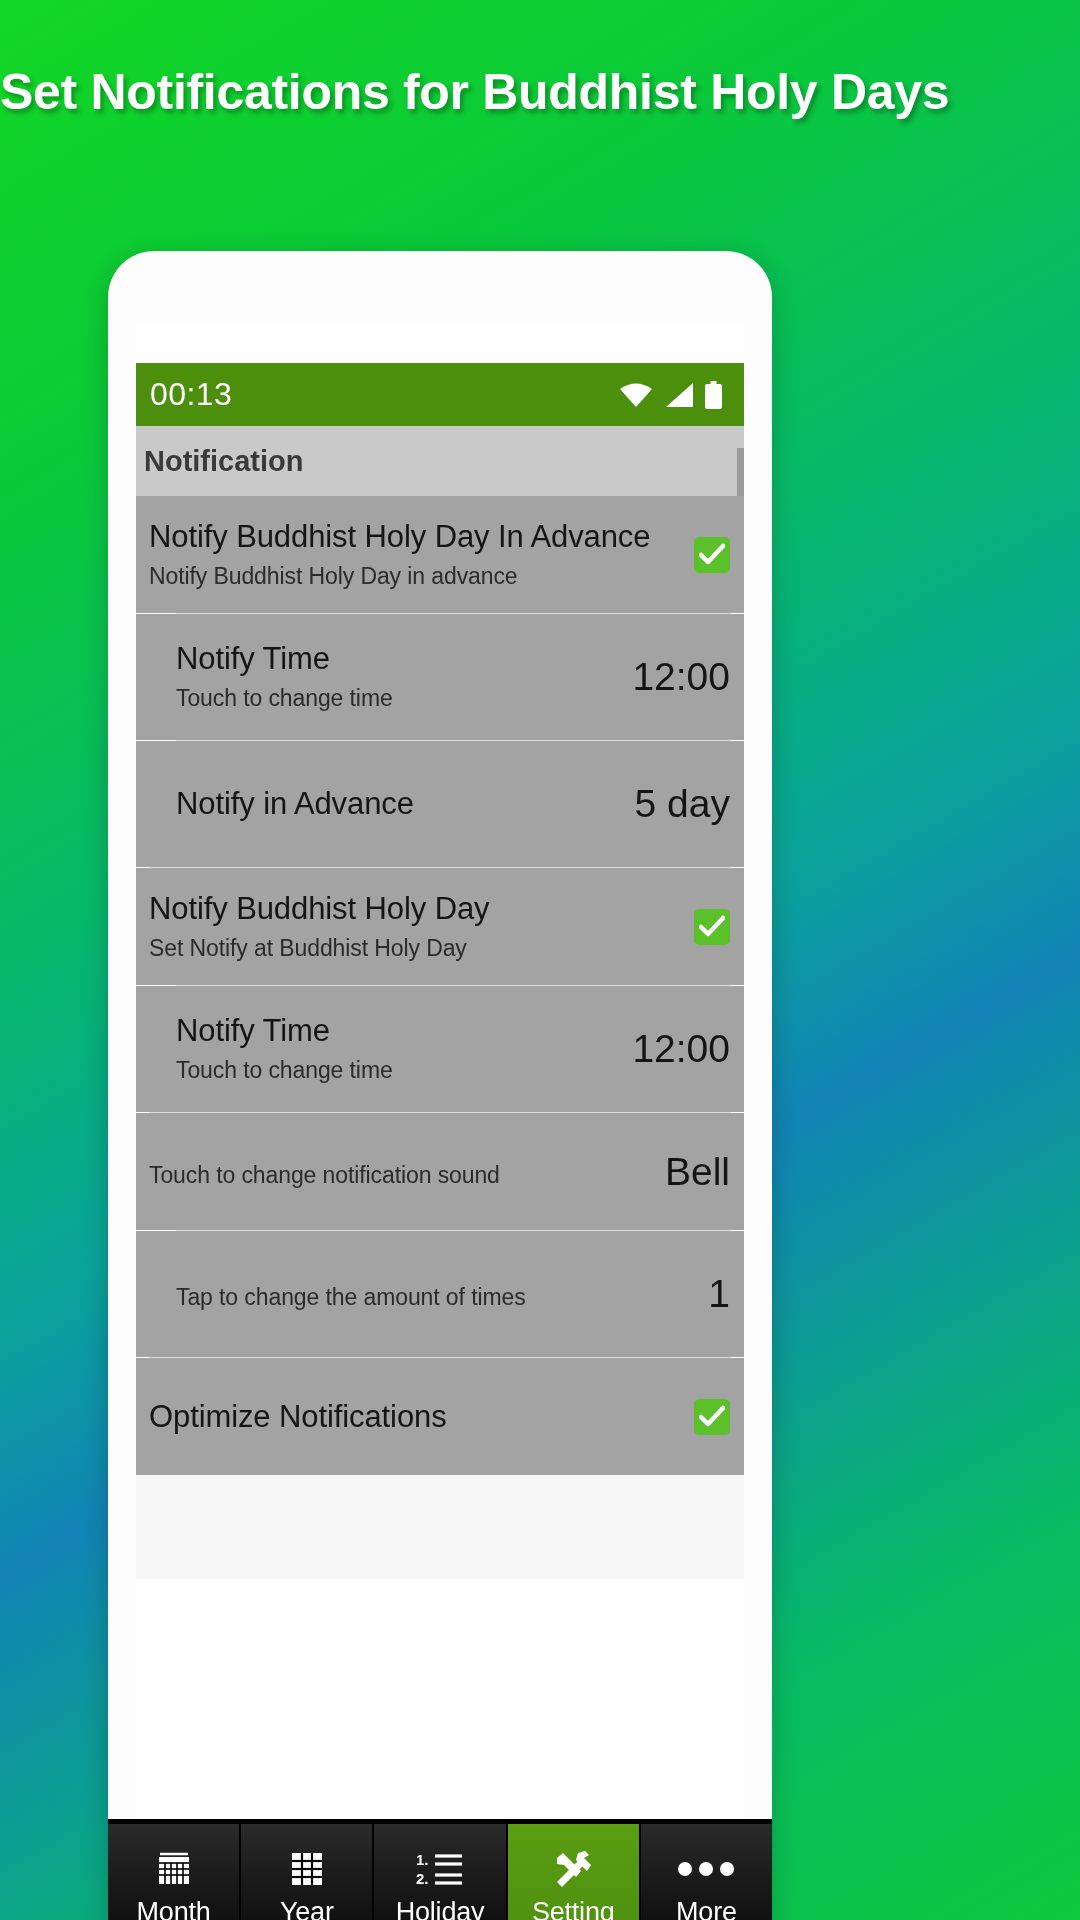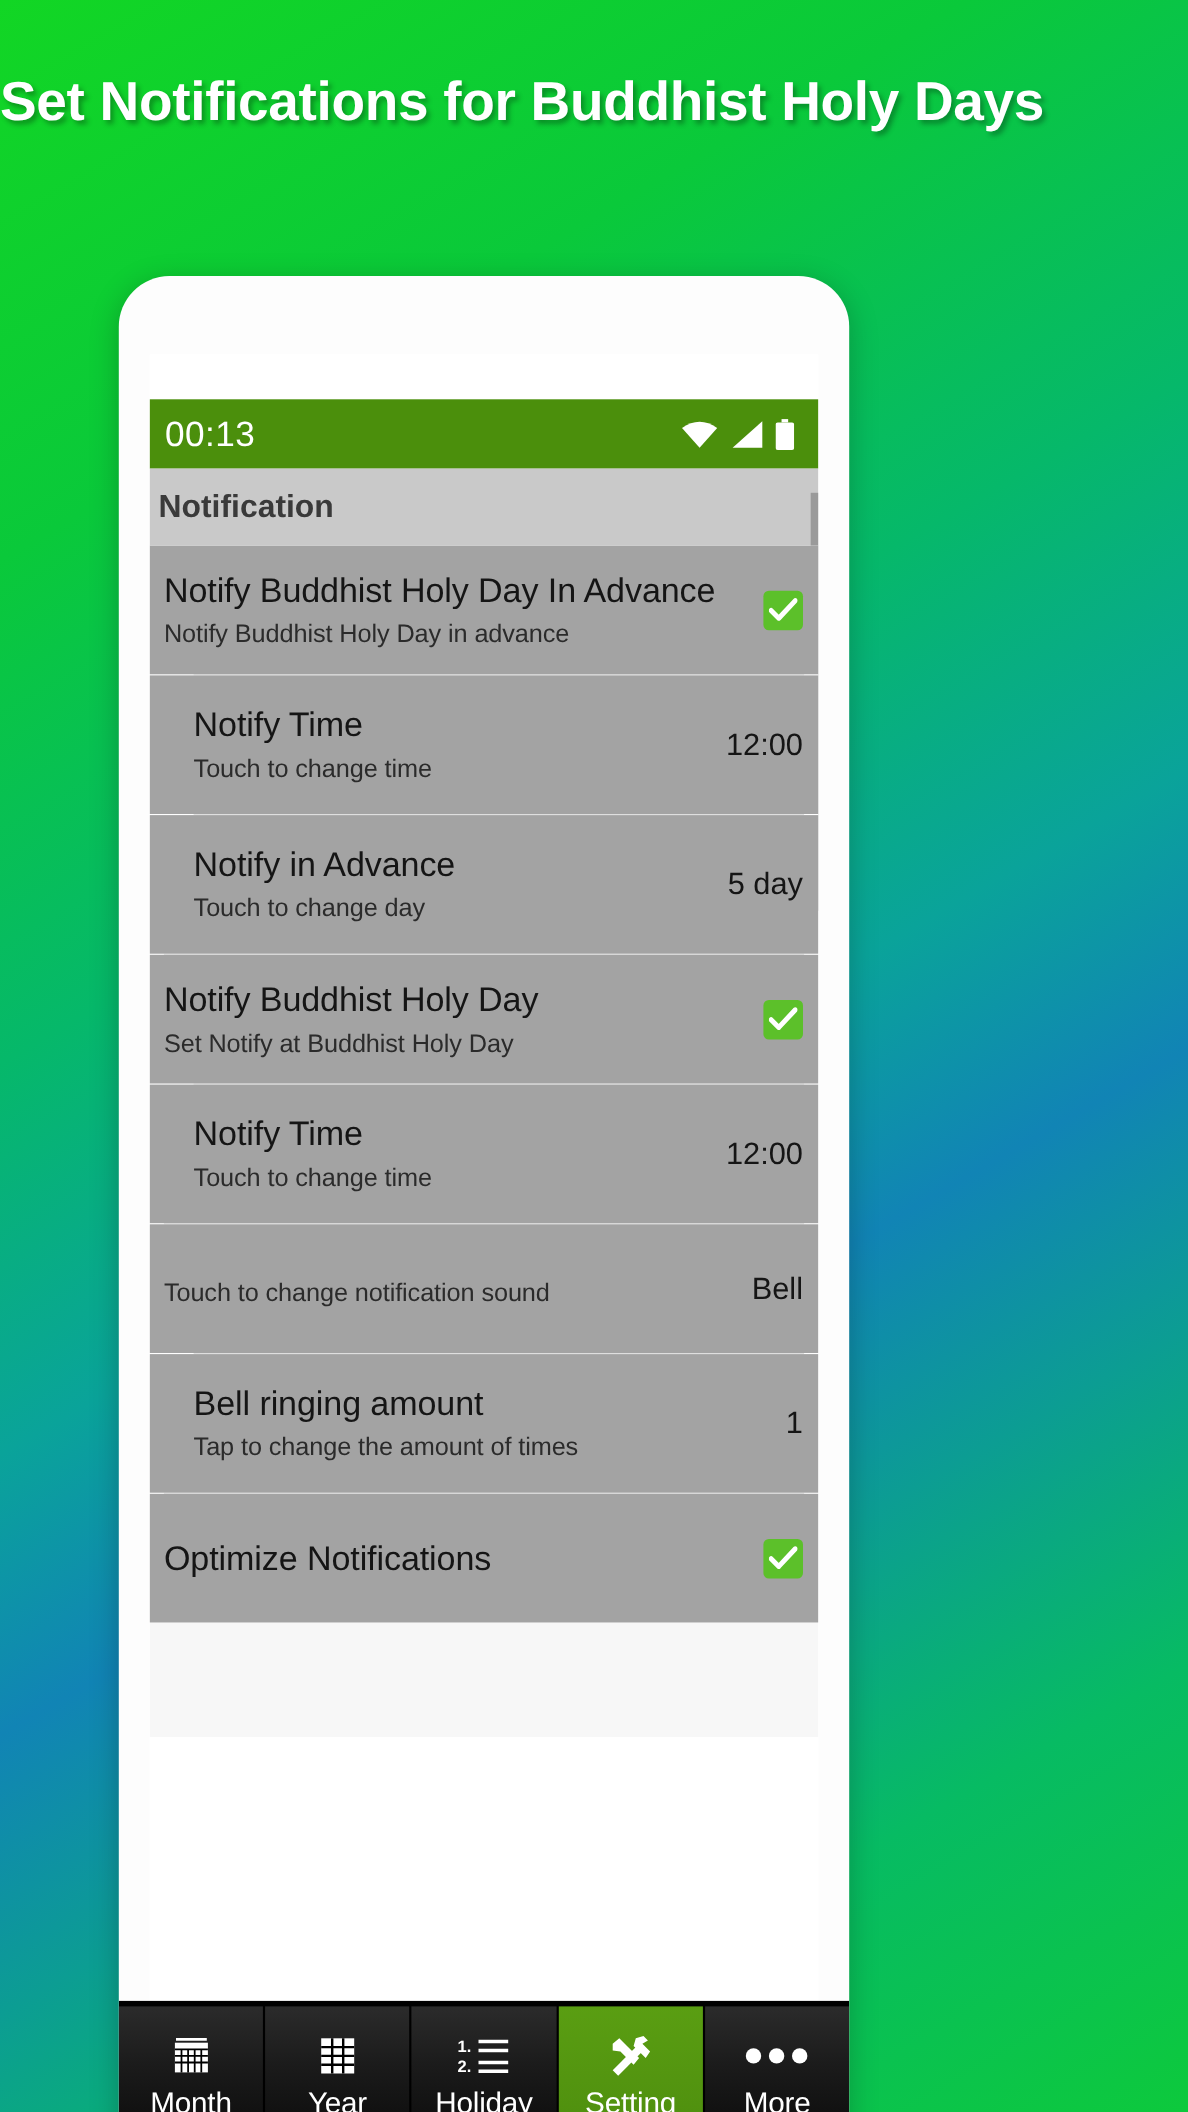--- a/index.html
+++ b/index.html
@@ -150,21 +150,21 @@
   }
   .row-sub {
     font-size: 23px;
     color: #2b2b2b;
     line-height: 1.2;
     margin-top: 8px;
     letter-spacing: -0.1px;
   }
   .row-value {
     flex: 0 0 auto;
-    font-size: 28px;
+    font-size: 39px;
     color: #151515;
     margin-left: 30px;
     padding-right: 2px;
     white-space: nowrap;
   }
 
   .checkbox {
     flex: 0 0 auto;
     width: 36px;
     height: 36px;
@@ -279,21 +279,20 @@
           <div class="row-texts">
             <div class="row-title">Notify Time</div>
             <div class="row-sub">Touch to change time</div>
           </div>
           <div class="row-value">12:00</div>
         </div>
         <div class="divider indent"></div>
         <div class="row sub">
           <div class="row-texts">
             <div class="row-title">Notify in Advance</div>
-            <div class="row-sub">Touch to change day</div>
           </div>
           <div class="row-value">5 day</div>
         </div>
         <div class="divider"></div>
         <div class="row top-level">
           <div class="row-texts">
             <div class="row-title">Notify Buddhist Holy Day</div>
             <div class="row-sub">Set Notify at Buddhist Holy Day</div>
           </div>
           <div class="checkbox">
@@ -313,21 +312,20 @@
         <div class="divider"></div>
         <div class="row top-level">
           <div class="row-texts">
             <div class="row-sub">Touch to change notification sound</div>
           </div>
           <div class="row-value">Bell</div>
         </div>
         <div class="divider indent"></div>
         <div class="row sub">
           <div class="row-texts">
-            <div class="row-title">Bell ringing amount</div>
             <div class="row-sub">Tap to change the amount of times</div>
           </div>
           <div class="row-value">1</div>
         </div>
         <div class="divider"></div>
         <div class="row top-level">
           <div class="row-texts">
             <div class="row-title">Optimize Notifications</div>
           </div>
           <div class="checkbox">

